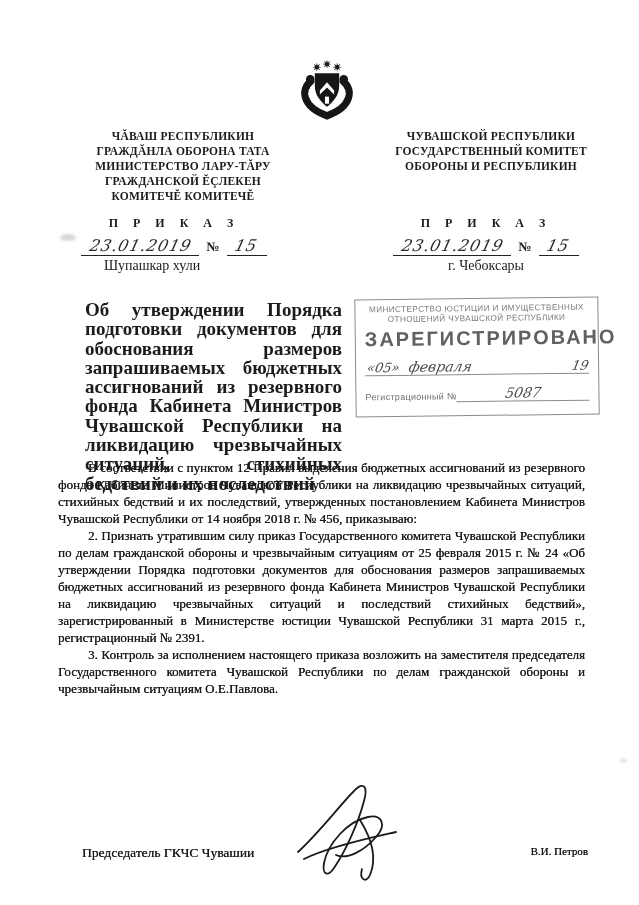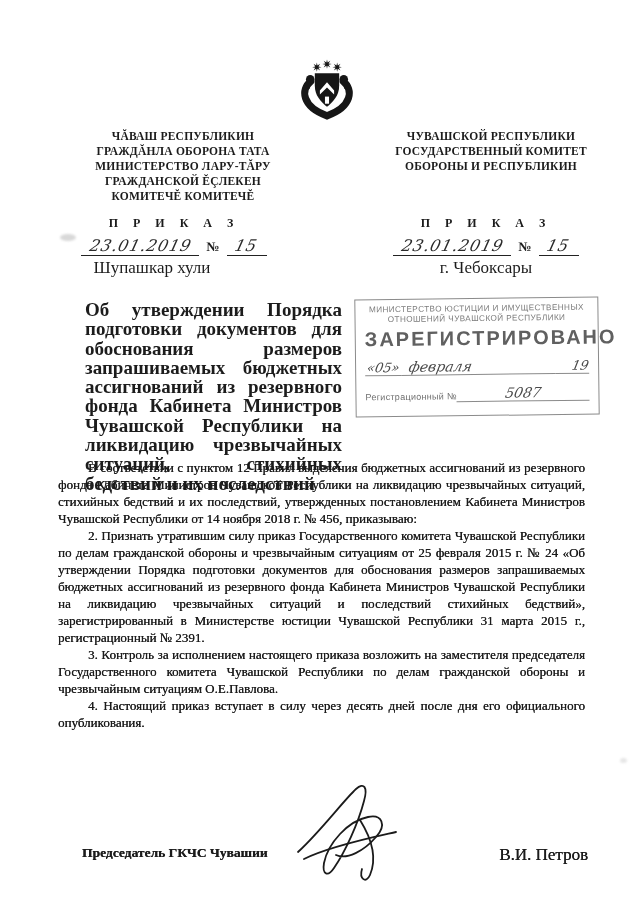--- a/index.html
+++ b/index.html
@@ -20,21 +20,21 @@
   .order-right{left:388px;}
   .order-title{font-weight:bold;font-size:12px;letter-spacing:6px;}
   .order-line{display:flex;align-items:flex-end;justify-content:center;
               gap:7px;margin-top:1px;height:24px;}
   .dateline{border-bottom:1.2px solid #222;min-width:118px;text-align:center;}
   .numsign{font-weight:bold;font-size:13px;padding-bottom:1px;}
   .numline{border-bottom:1.2px solid #222;min-width:40px;text-align:center;}
   .hand{font-family:"DejaVu Serif",serif;font-style:italic;color:#2b2b2b;
         font-size:16px;line-height:17px;display:inline-block;
         transform:skewX(-14deg);letter-spacing:1px;}
-  .place{font-size:17px;margin-top:2px;}
+  .place{font-size:14px;margin-top:2px;}
   .order-left .place{transform:translateX(-22px);}
   
   .subject{position:absolute;left:85px;top:300px;width:257px;
            font-weight:bold;font-size:19px;line-height:19.3px;
            text-align:justify;}
   
   .stamp{position:absolute;left:355px;top:298px;width:244px;height:118px;
          border:1.5px solid #8b8b8b;transform:rotate(-.7deg);
          color:#6f6f6f;font-family:"Liberation Sans",sans-serif;
          box-sizing:border-box;padding:5px 9px 4px 9px;}
@@ -56,23 +56,23 @@
                  font-size:9px;height:18px;}
   .st-reglabel{white-space:nowrap;padding-bottom:1px;letter-spacing:.3px;}
   .st-regnum{border-bottom:1px solid #8b8b8b;flex:1;text-align:center;
              font-size:14px;}
   
   .body{position:absolute;left:58px;top:459px;width:527px;
         font-size:13px;line-height:17px;text-align:justify;}
   .body p{margin:0;text-indent:30px;text-shadow:.25px 0 0 currentColor;}
   
   .sig-pos{position:absolute;left:82px;top:845px;font-size:13.5px;
-           text-shadow:.25px 0 0 currentColor;font-weight:bold;}
+           text-shadow:.25px 0 0 currentColor;}
   .sig-name{position:absolute;left:488px;top:845px;width:100px;
-            text-align:right;font-size:17px;
+            text-align:right;font-size:11px;
             text-shadow:.25px 0 0 currentColor;}
   .sig-scribble{position:absolute;left:288px;top:782px;width:125px;height:105px;}
   
   .speck{position:absolute;background:#b9b9b9;border-radius:50%;
          filter:blur(1px);opacity:.55;}
   .speck1{left:60px;top:234px;width:16px;height:7px;}
   .speck2{left:620px;top:758px;width:7px;height:5px;opacity:.35;}
 </style>
 </head>
 <body>
@@ -144,21 +144,20 @@
     <div class="stamp-regline">
       <span class="st-reglabel">Регистрационный №</span>
       <span class="st-regnum"><span class="stamp-hand">5087</span></span>
     </div>
   </div>
 
   <div class="body">
     <p>В соответствии с пунктом 12 Правил выделения бюджетных ассигнований из резервного фонда Кабинета Министров Чувашской Республики на ликвидацию чрезвычайных ситуаций, стихийных бедствий и их последствий, утвержденных постановлением Кабинета Министров Чувашской Республики от 14 ноября 2018 г. № 456, приказываю:</p>
     <p>2. Признать утратившим силу приказ Государственного комитета Чувашской Республики по делам гражданской обороны и чрезвычайным ситуациям от 25 февраля 2015 г. № 24 «Об утверждении Порядка подготовки документов для обоснования размеров запрашиваемых бюджетных ассигнований из резервного фонда Кабинета Министров Чувашской Республики на ликвидацию чрезвычайных ситуаций и последствий стихийных бедствий», зарегистрированный в Министерстве юстиции Чувашской Республики 31 марта 2015 г., регистрационный № 2391.</p>
     <p>3. Контроль за исполнением настоящего приказа возложить на заместителя председателя Государственного комитета Чувашской Республики по делам гражданской обороны и чрезвычайным ситуациям О.Е.Павлова.</p>
-    <p>4. Настоящий приказ вступает в силу через десять дней после дня его официального опубликования.</p>
   </div>
 
   <div class="sig-pos">Председатель ГКЧС Чувашии</div>
   <div class="sig-scribble">
     <svg viewBox="0 0 125 105" width="125" height="105" aria-hidden="true">
       <g fill="none" stroke="#1b1b1b" stroke-width="1.8" stroke-linecap="round">
         <path d="M10,70 C32,50 56,18 68,7 C76,0 80,5 76,19 C70,42 57,70 46,86 C40,95 34,93 36,81 C40,61 60,39 80,35 C94,32 99,43 88,55 C76,69 59,78 48,73"></path>
         <path d="M16,77 C42,64 86,55 108,50"></path>
         <path d="M72,38 C82,54 90,74 82,93 C78,102 71,97 74,87"></path>
       </g>

